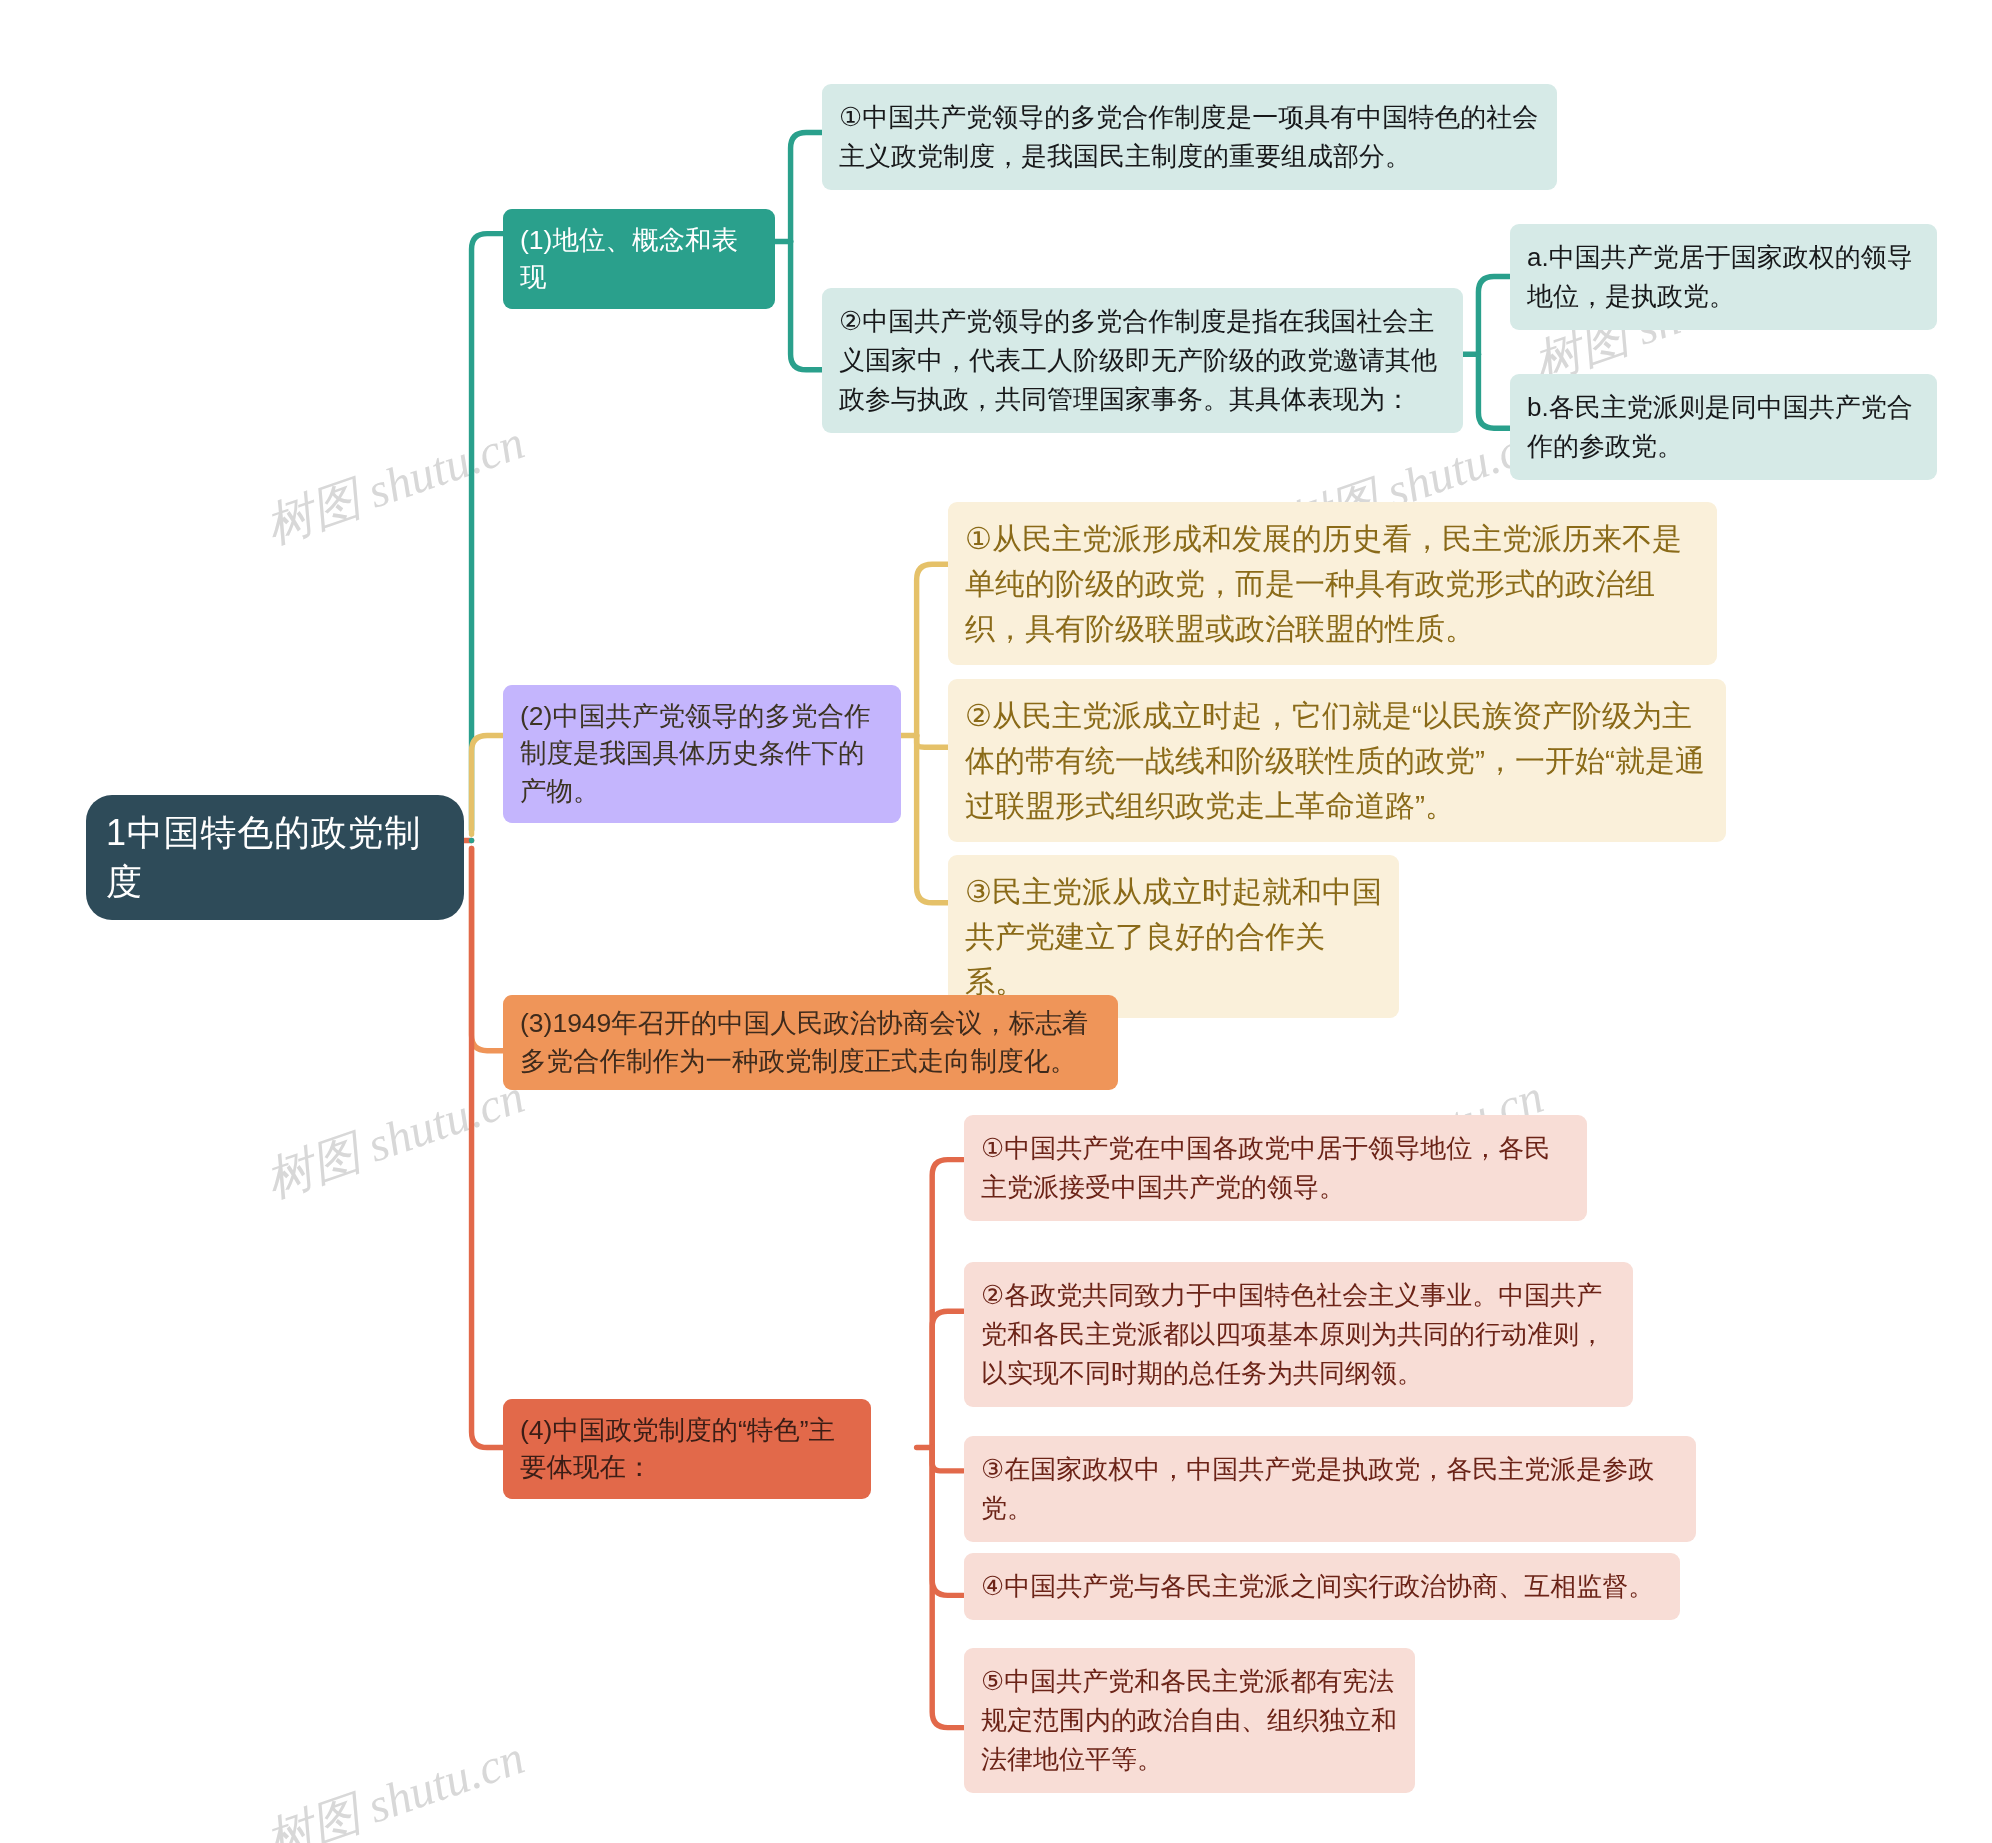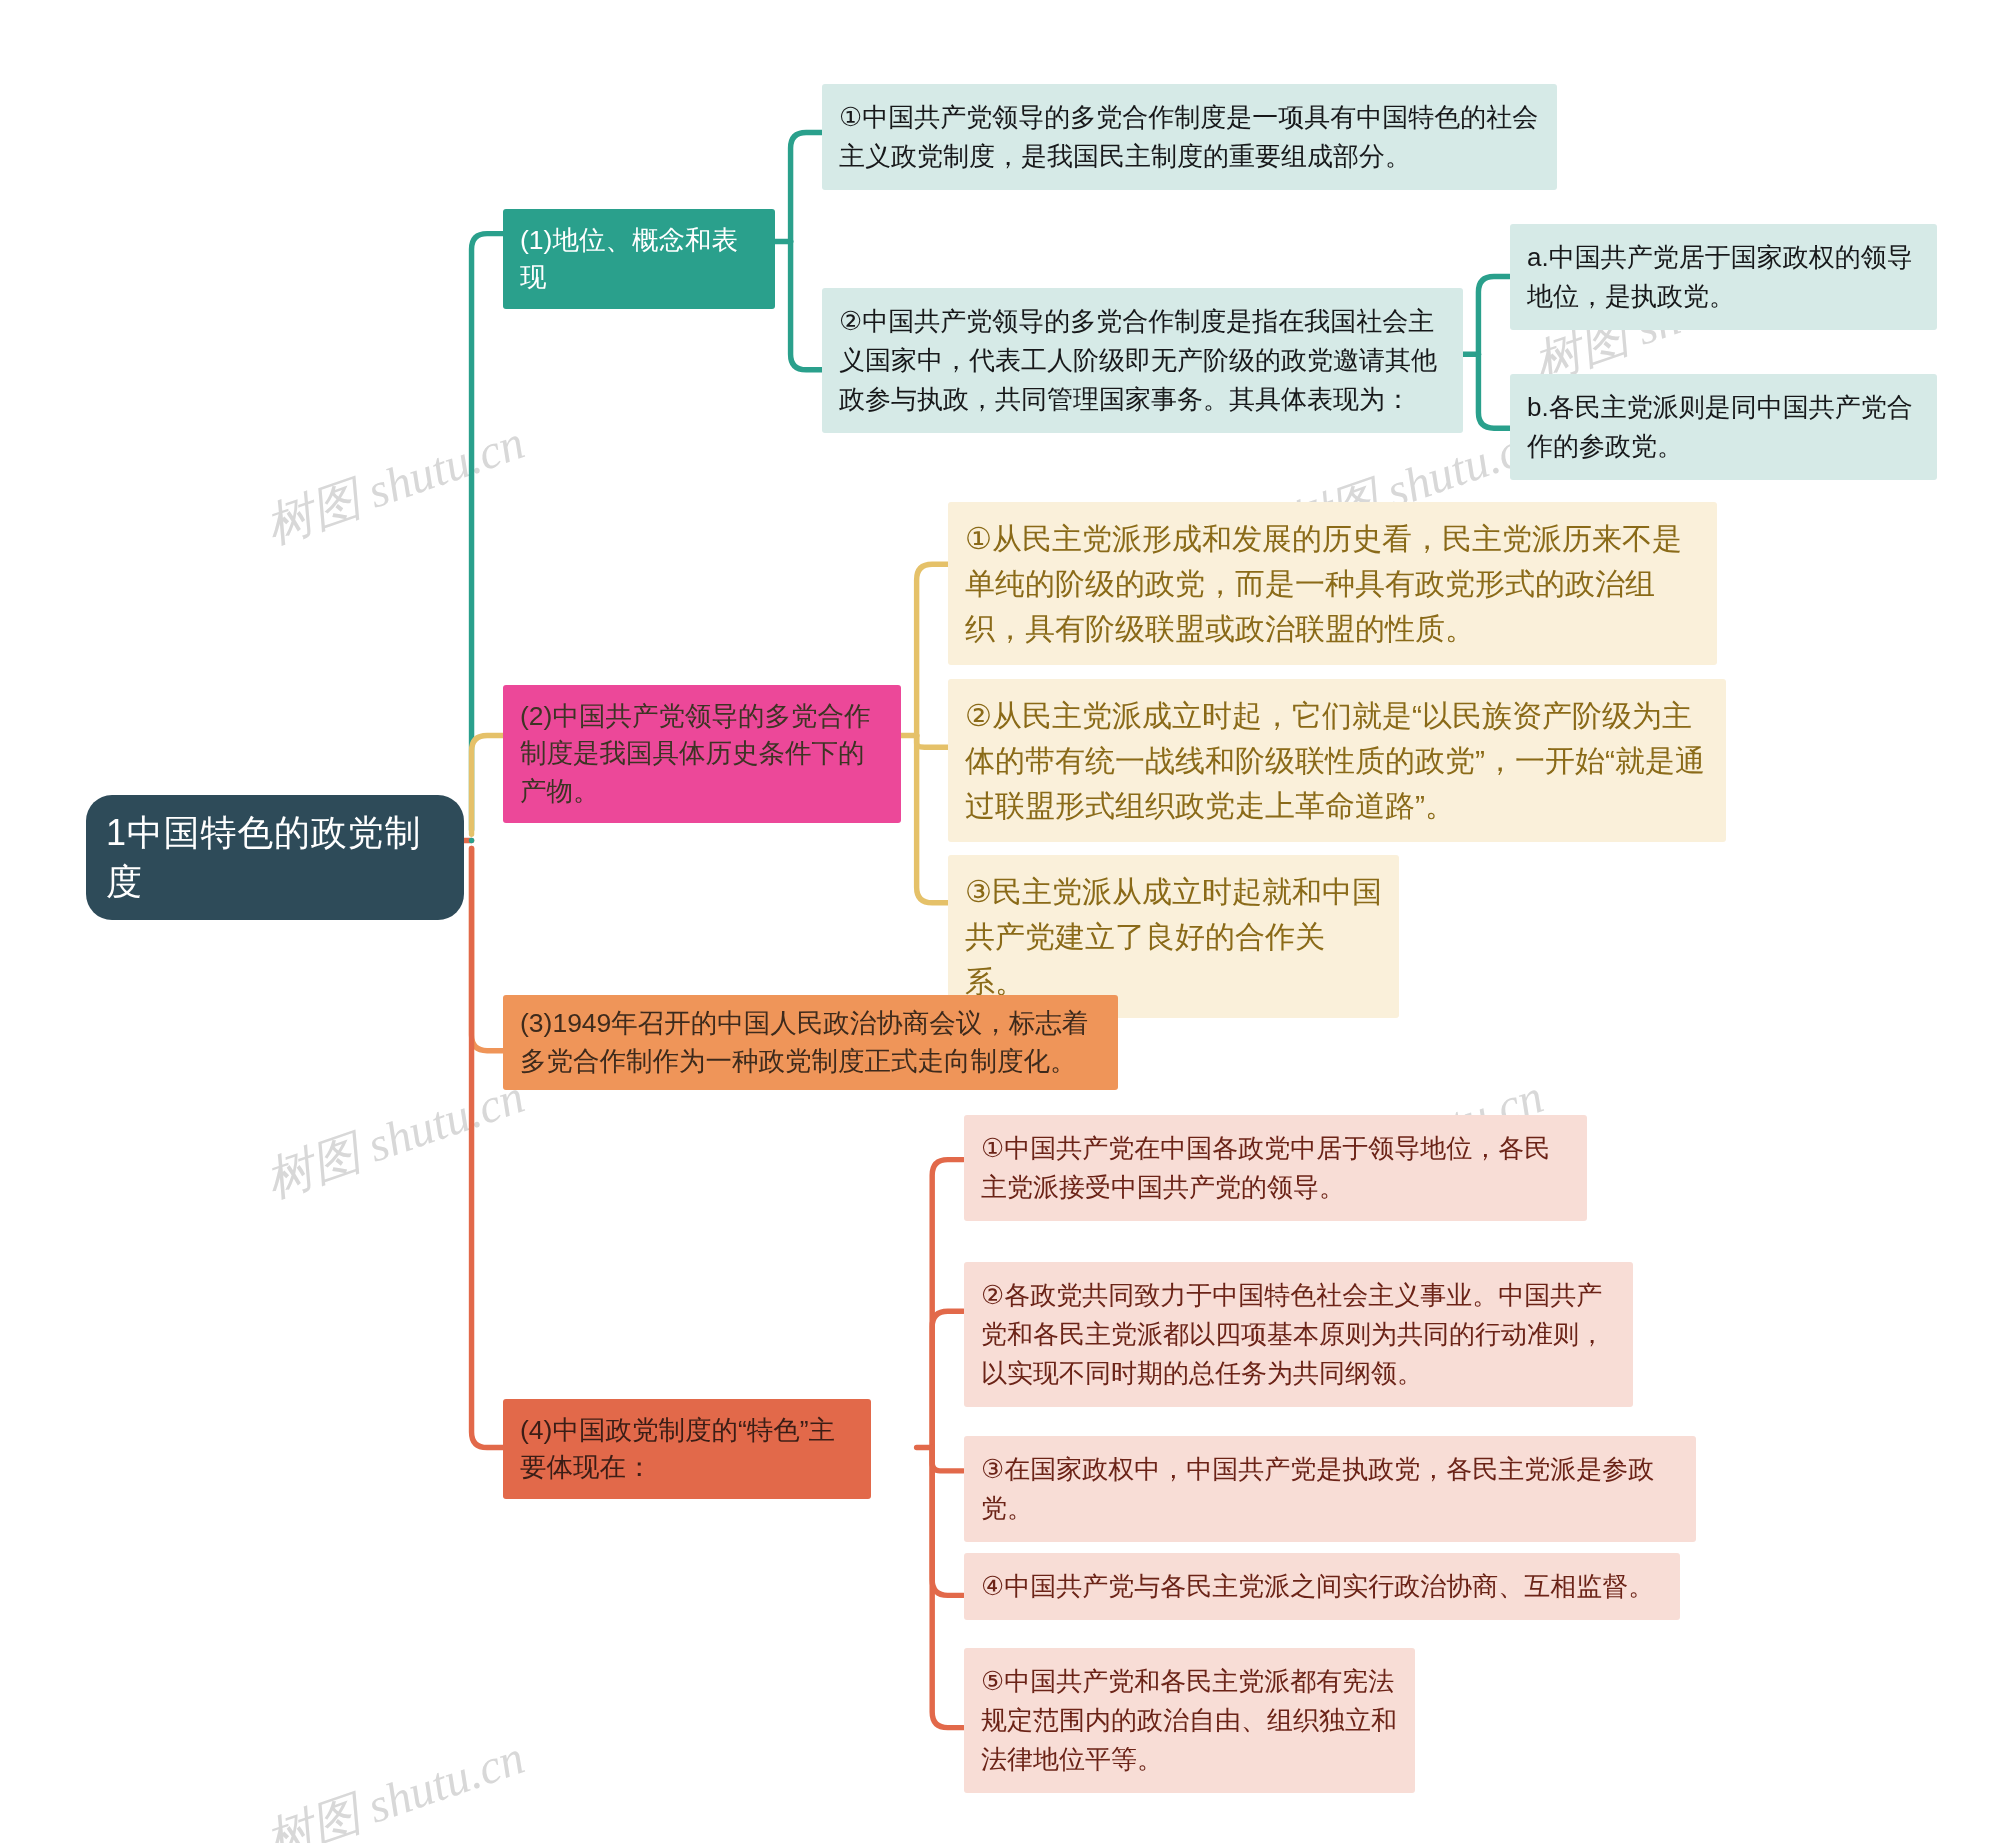--- a/index.html
+++ b/index.html
@@ -45,21 +45,21 @@
     height: 1843px;
     z-index: 2;
     pointer-events: none;
   }
 
   
   .node {
     position: absolute;
     box-sizing: border-box;
     z-index: 3;
-    border-radius: 3px;
+    border-radius: 9px;
     display: flex;
     align-items: center;
     white-space: pre-wrap;
   }
   .node-text {
     display: block;
     width: 100%;
     white-space: pre-wrap;
   }
 
@@ -74,21 +74,21 @@
   }
 
   .b1 {              
     background: #2aa08c;
     color: #ffffff;
     font-size: 26.5px;
     padding: 12.5px 17px;
     line-height: 1.42;
   }
   .b2 {              
-    background: #ec4899;
+    background: #c4b5fd;
     color: #3c3424;
     font-size: 26.5px;
     padding: 12.5px 17px;
     line-height: 1.42;
   }
   .b3 {              
     background: #ef9559;
     color: #3d2a1c;
     font-size: 26.5px;
     padding: 10px 17px;

